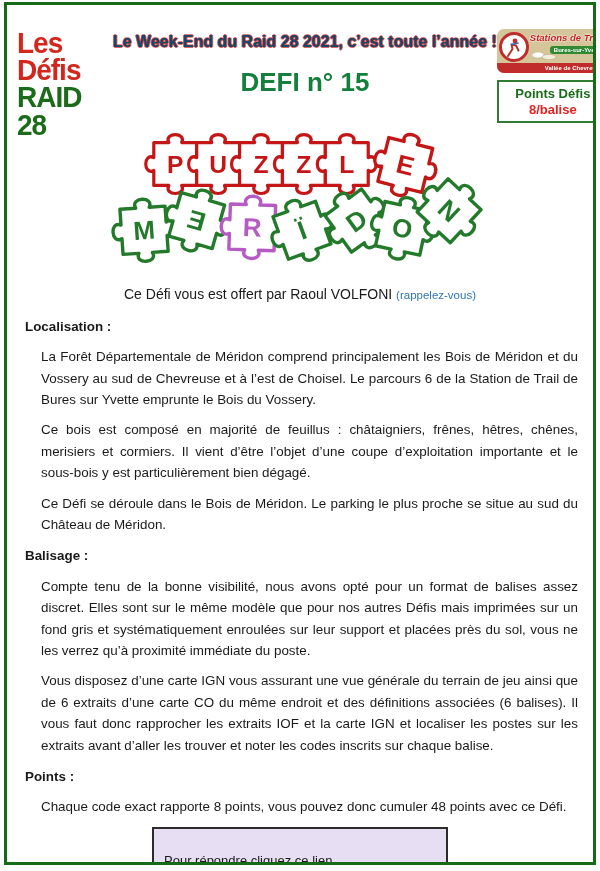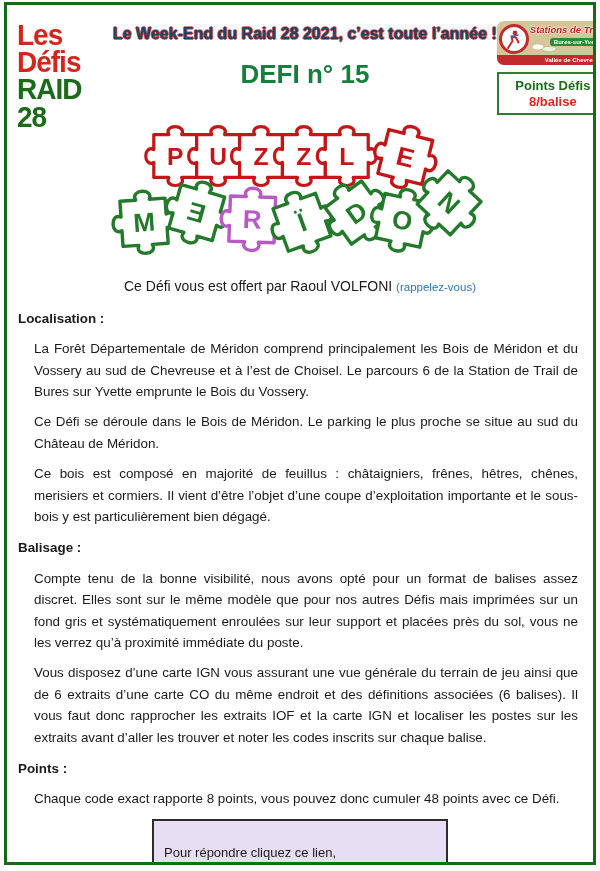--- a/index.html
+++ b/index.html
@@ -3,21 +3,21 @@
 <meta charset="utf-8">
 <style>
   html,body{margin:0;padding:0;background:#fff;}
   body{font-family:"Liberation Sans","DejaVu Sans",sans-serif;color:#1a1a1a;}
   .page{
     width:592px;height:863px;margin:2px auto 0 auto;
     border:3px solid #166b16;background:#fff;
     position:relative;overflow:hidden;box-sizing:border-box;
   }
   
-  .header{display:flex;align-items:flex-start;padding:16px 6px 0 10px;}
+  .header{display:flex;align-items:flex-start;padding:24px 6px 0 10px;}
   .logo{width:96px;flex:0 0 auto;font-weight:bold;letter-spacing:-1px;
         font-size:28px;line-height:0.9;transform:scaleY(1.08);transform-origin:top left;}
   .logo .red{color:#d3261d;}
   .logo .green{color:#1b6b1b;}
   .header-center{flex:1 1 auto;text-align:center;padding-top:4px;}
   .tagline{
     color:#0c4a6e;font-weight:bold;font-size:16px;
     text-shadow:-1px 0 0 rgba(204,34,34,.8),1px 0 0 rgba(204,34,34,.7),
                 0 1px 0 rgba(204,34,34,.7),0 -1px 0 rgba(204,34,34,.6);
     white-space:nowrap;
@@ -41,21 +41,21 @@
   .points-label{color:#1b6b1b;font-weight:bold;font-size:13px;}
   .points-value{color:#e32222;font-weight:bold;font-size:13px;margin-top:1px;}
   
   .puzzle-wrap{margin-top:-4px;}
   .puzzle-wrap svg{display:block;}
   .pz-letter{font-family:"Liberation Sans","DejaVu Sans",sans-serif;font-weight:bold;font-size:46px;}
   
   .offered{text-align:center;font-size:14px;margin:6px 0 2px 0;}
   .offered a{color:#2e75b6;font-size:11.5px;cursor:pointer;}
   
-  .content{padding:2px 15px 0 11px;font-size:13.4px;line-height:21.4px;text-align:justify;}
+  .content{padding:2px 15px 0 18px;font-size:13.4px;line-height:21.4px;text-align:justify;}
   .content h3{font-size:13.4px;margin:10px 0 9px 0;font-weight:bold;text-align:left;}
   .content p{margin:0 0 9px 16px;}
   
   .reply-box{
     width:272px;margin:8px auto 0 auto;border:2px solid #2b2b2b;
     background:#e7def3;text-align:center;font-size:13px;padding:8px 10px 10px 10px;
   }
   .rb-line1{text-align:left;margin:16px 0 12px 0;}
 </style>
 </head>
@@ -166,22 +166,22 @@
   </div>
 
   <div class="offered">
     <span>Ce Défi vous est offert par Raoul VOLFONI</span>
     <a>(rappelez-vous)</a>
   </div>
 
   <div class="content">
     <h3>Localisation :</h3>
     <p>La Forêt Départementale de Méridon comprend principalement les Bois de Méridon et du Vossery au sud de Chevreuse et à l’est de Choisel. Le parcours 6 de la Station de Trail de Bures sur Yvette emprunte le Bois du Vossery.</p>
+    <p>Ce bois est composé en majorité de feuillus : châtaigniers, frênes, hêtres, chênes, merisiers et cormiers. Il vient d’être l’objet d’une coupe d’exploitation importante et le sous-bois y est particulièrement bien dégagé.</p>
     <p>Ce Défi se déroule dans le Bois de Méridon. Le parking le plus proche se situe au sud du Château de Méridon.</p>
-    <p>Ce bois est composé en majorité de feuillus : châtaigniers, frênes, hêtres, chênes, merisiers et cormiers. Il vient d’être l’objet d’une coupe d’exploitation importante et le sous-bois y est particulièrement bien dégagé.</p>
 
     <h3>Balisage :</h3>
     <p>Compte tenu de la bonne visibilité, nous avons opté pour un format de balises assez discret. Elles sont sur le  même modèle que pour nos autres Défis mais imprimées sur un fond gris et systématiquement enroulées sur leur support et placées près du sol, vous ne les verrez qu’à proximité immédiate du poste.</p>
 
     <p>Vous disposez d’une carte IGN vous assurant une vue générale du terrain de jeu ainsi que de 6 extraits d’une carte CO du même endroit et des définitions associées (6 balises). Il vous faut donc rapprocher les extraits IOF et la carte IGN et localiser les postes sur les extraits avant d’aller les trouver et noter les codes inscrits sur chaque balise.</p>
 
     <h3>Points :</h3>
     <p>Chaque code exact rapporte 8 points, vous pouvez donc cumuler 48 points avec ce Défi.</p>
   </div>
 

